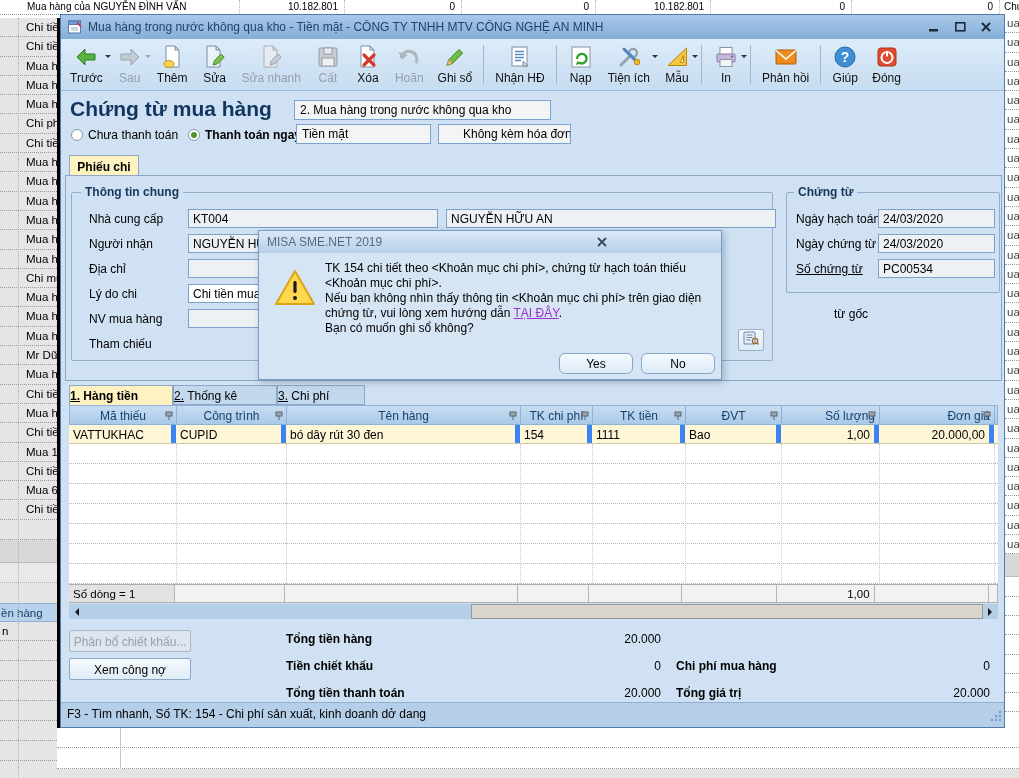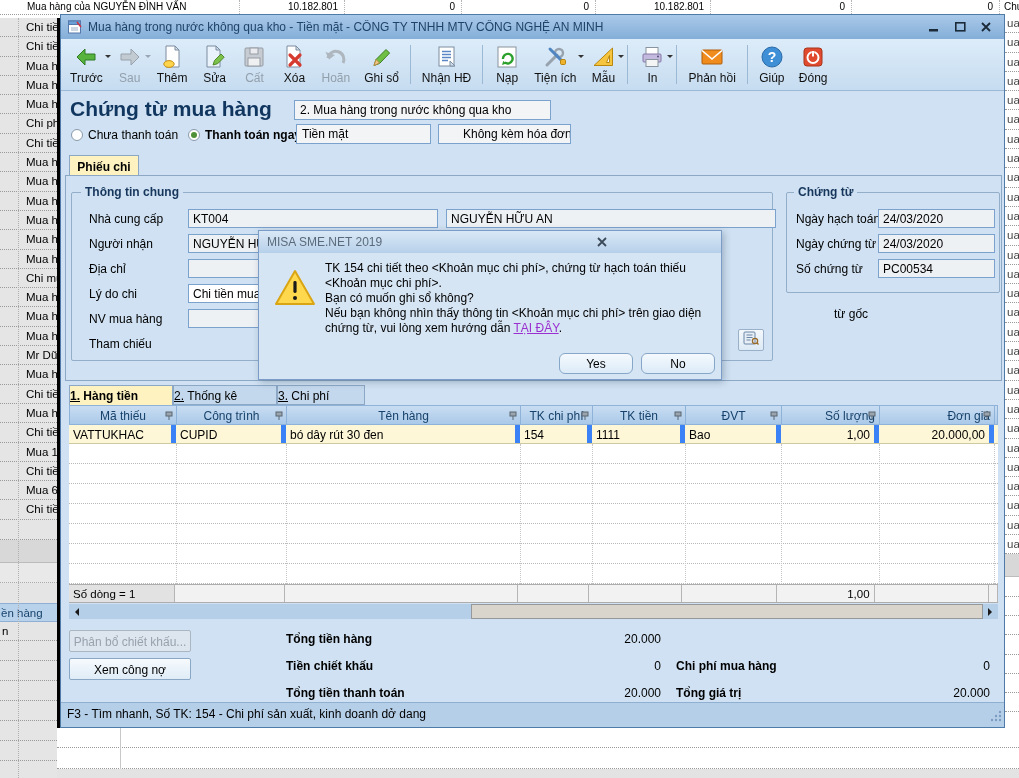--- a/index.html
+++ b/index.html
@@ -330,20 +330,30 @@
             <path d="M6 2 h9 l4 4 v17 H6 Z" fill="#eaf2fb" stroke="#7d8da0"></path>
             <path d="M15 2 l4 4 h-4 Z" fill="#cfe0f0" stroke="#7d8da0"></path>
             <path d="M12 21 l1.5-4.5 L20 10 l3.2 3.2 -6.5 6.5 Z" fill="#7cc24a" stroke="#4e8a2a"></path>
           </svg>
         </span>
       <span class="tlabel">Sửa</span>
     </div>
     <div class="tbtn disabled">
       <span class="ticon">
           <svg width="26" height="26" viewBox="0 0 26 26">
+            <path d="M6 2 h9 l4 4 v17 H6 Z" fill="#e7eaee" stroke="#aab2bc"></path>
+            <path d="M15 2 l4 4 h-4 Z" fill="#d4d9df" stroke="#aab2bc"></path>
+            <path d="M12 21 l1.5-4.5 L20 10 l3.2 3.2 -6.5 6.5 Z" fill="#c4ccd4" stroke="#9aa4ae"></path>
+          </svg>
+        </span>
+      <span class="tlabel">Sửa nhanh</span>
+    </div>
+    <div class="tbtn disabled">
+      <span class="ticon">
+          <svg width="26" height="26" viewBox="0 0 26 26">
             <rect x="4" y="4" width="18" height="18" rx="1" fill="#c7ccd2" stroke="#969ca4"></rect>
             <rect x="9" y="4" width="8" height="6" fill="#e9ebee" stroke="#969ca4"></rect>
             <rect x="7" y="14" width="12" height="8" fill="#eef0f2" stroke="#969ca4"></rect>
           </svg>
         </span>
       <span class="tlabel">Cất</span>
     </div>
     <div class="tbtn">
       <span class="ticon">
           <svg width="26" height="26" viewBox="0 0 26 26">
@@ -510,21 +520,21 @@
         </svg></span>
   </div>
 
   <div class="groupbox" style="left:725px;top:177px;width:212px;height:99px;"></div>
   <div class="glabel" style="left:733px;top:170px;">Chứng từ</div>
 
   <div class="flabel" style="left:735px;top:197px;">Ngày hạch toán</div>
   <div class="inp" style="left:805px;top:194px;width:117px;">24/03/2020</div>
   <div class="flabel" style="left:735px;top:222px;">Ngày chứng từ</div>
   <div class="inp" style="left:805px;top:219px;width:117px;">24/03/2020</div>
-  <div class="flabel" style="left:735px;top:247px;">Số chứng từ</div>
+  <div class="flabel" style="left:735px;top:247px;text-decoration:underline;">Số chứng từ</div>
   <div class="inp" style="left:805px;top:244px;width:117px;">PC00534</div>
 
   <div class="tab2 active" style="left:8px;width:104px;">1. Hàng tiền</div>
   <div class="tab2" style="left:112px;width:104px;">2. Thống kê</div>
   <div class="tab2" style="left:216px;width:88px;">3. Chi phí</div>
 
   <div class="cells thead">
       <div><span>Mã thiếu</span><span class="pin">
           <svg width="8" height="10" viewBox="0 0 8 10">
             <rect x="1" y="1" width="6" height="4" fill="#9aa4ae" stroke="#5a6670"></rect>
@@ -667,19 +677,19 @@
   <div class="dbody">
     <span class="dicon">
       <svg width="42" height="38" viewBox="0 0 42 38">
           <path d="M21 2 L40 35 L2 35 Z" fill="#ffd84d" stroke="#d9a514" stroke-width="2" stroke-linejoin="round"></path>
           <rect x="19.4" y="12" width="3.2" height="12" rx="1.4" fill="#1a1a1a"></rect>
           <circle cx="21" cy="29" r="2" fill="#1a1a1a"></circle>
         </svg>
     </span>
     <div class="dtext">
       <div>TK 154 chi tiết theo &lt;Khoản mục chi phí&gt;, chứng từ hạch toán thiếu &lt;Khoản mục chi phí&gt;.</div>
+      <div><span>Nếu bạn không nhìn thấy thông tin &lt;Khoản mục chi phí&gt; trên giao diện chứng từ, vui lòng xem hướng dẫn </span><span class="dlink">TẠI ĐÂY</span><span>.</span></div>
       <div>Bạn có muốn ghi sổ không?</div>
-      <div><span>Nếu bạn không nhìn thấy thông tin &lt;Khoản mục chi phí&gt; trên giao diện chứng từ, vui lòng xem hướng dẫn </span><span class="dlink">TẠI ĐÂY</span><span>.</span></div>
     </div>
     <div class="dbtn" style="left:300px;">Yes</div>
     <div class="dbtn" style="left:382px;">No</div>
   </div>
 </div>
 
 </body></html>

